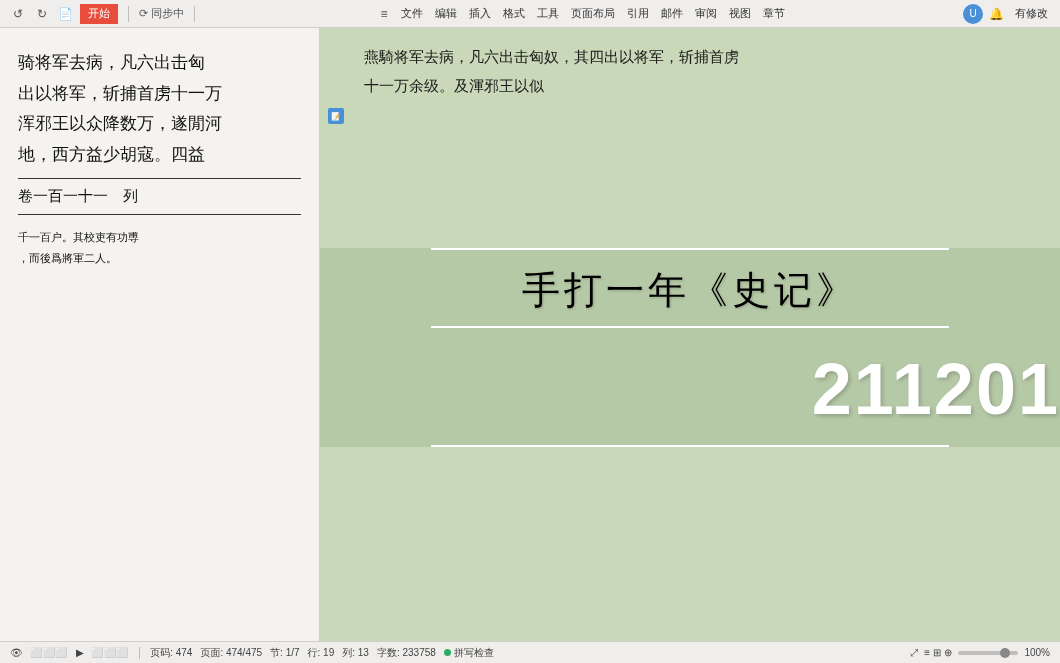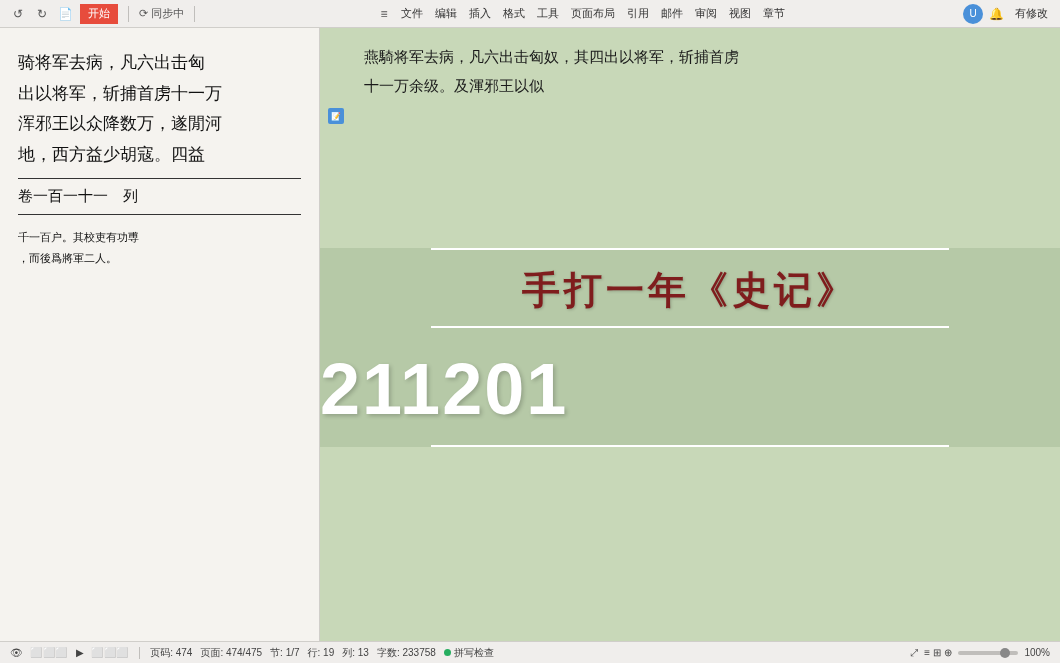--- a/index.html
+++ b/index.html
@@ -217,36 +217,36 @@
     .overlay-top-line {
       width: 70%;
       height: 2px;
       background: white;
       margin: 0 auto;
     }
 
     .overlay-title {
       text-align: center;
       font-size: 38px;
-      font-weight: bold;
-      color: #7f1d1d;
+      font-weight: normal;
+      color: #000000;
       padding: 15px 0 10px;
       letter-spacing: 4px;
       text-shadow: 1px 1px 3px rgba(0,0,0,0.2);
     }
 
     .overlay-subtitle-line {
       width: 70%;
       height: 2px;
       background: white;
       margin: 0 auto;
     }
 
     .overlay-number {
-      text-align: left;
+      text-align: right;
       font-size: 72px;
       font-weight: bold;
       color: white;
       padding: 20px 0 15px;
       text-shadow: 2px 2px 4px rgba(0,0,0,0.2);
       letter-spacing: 2px;
     }
 
     .overlay-bottom-line {
       width: 70%;

